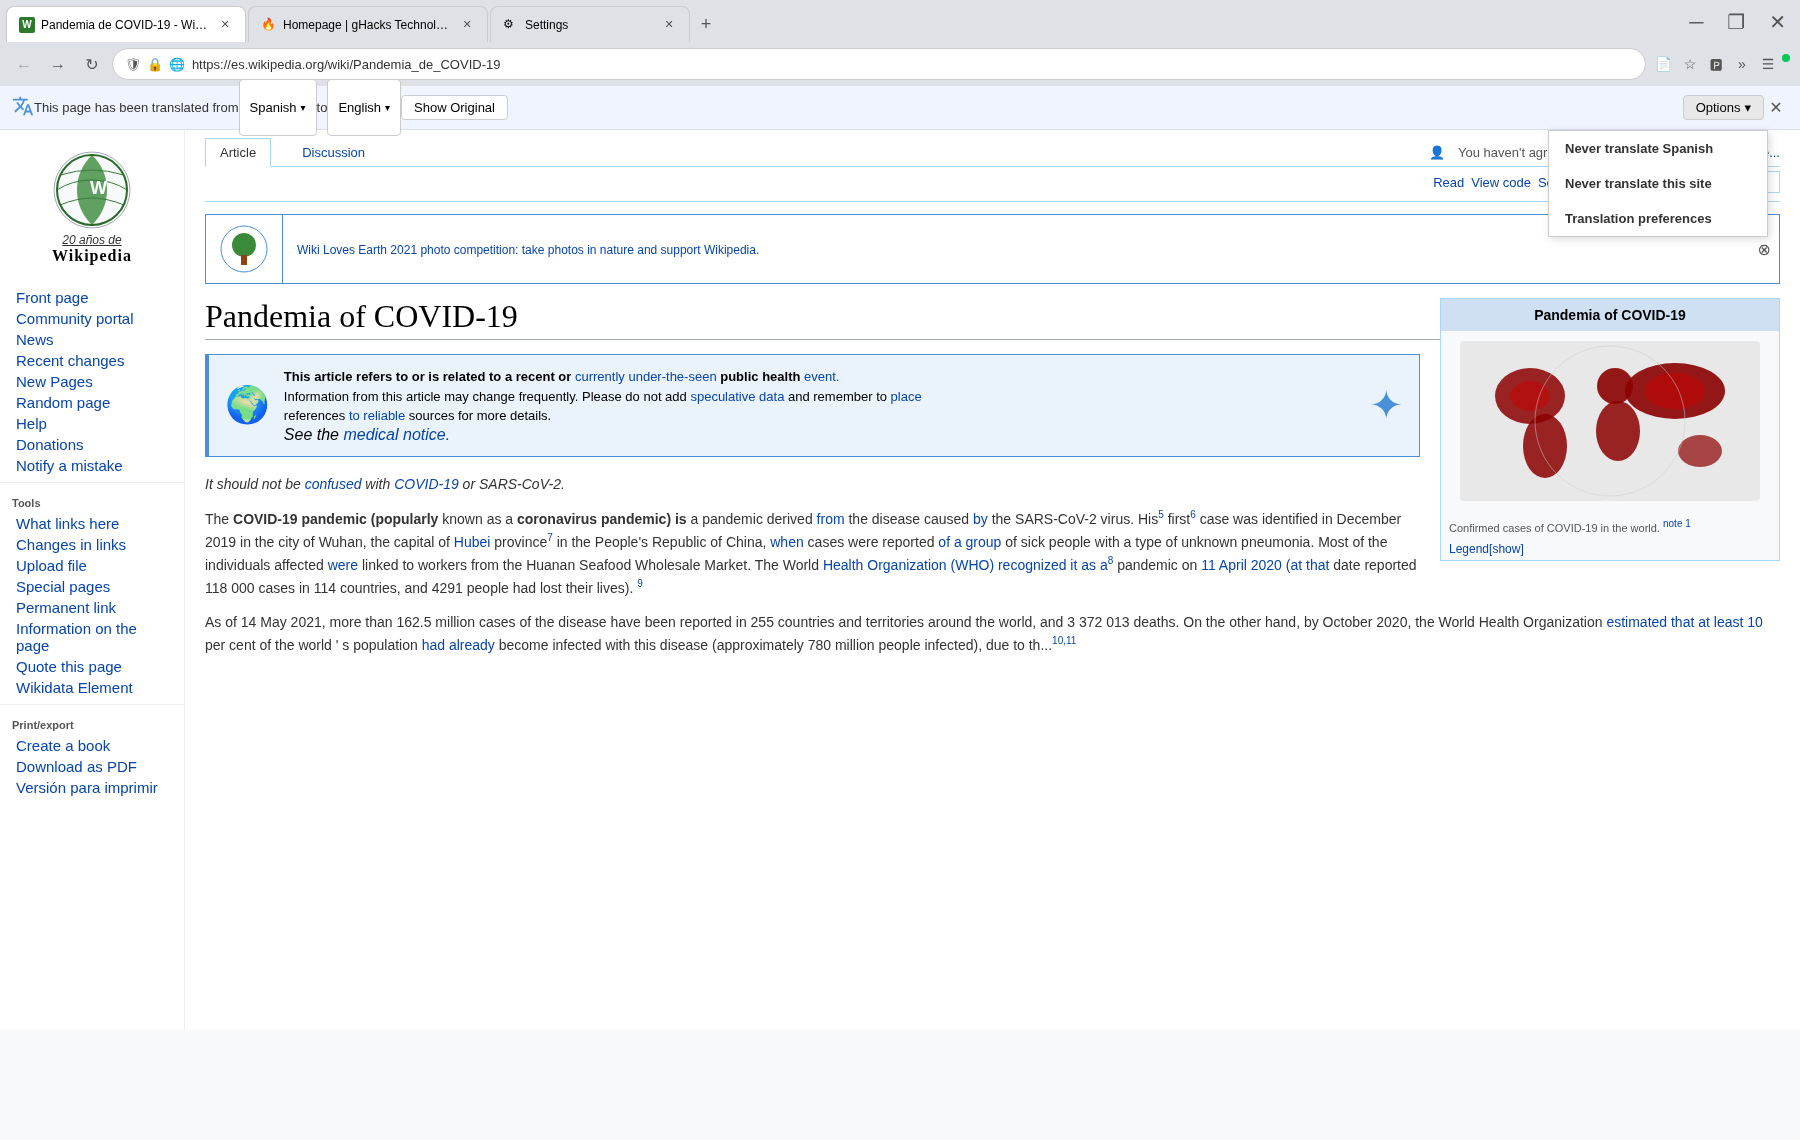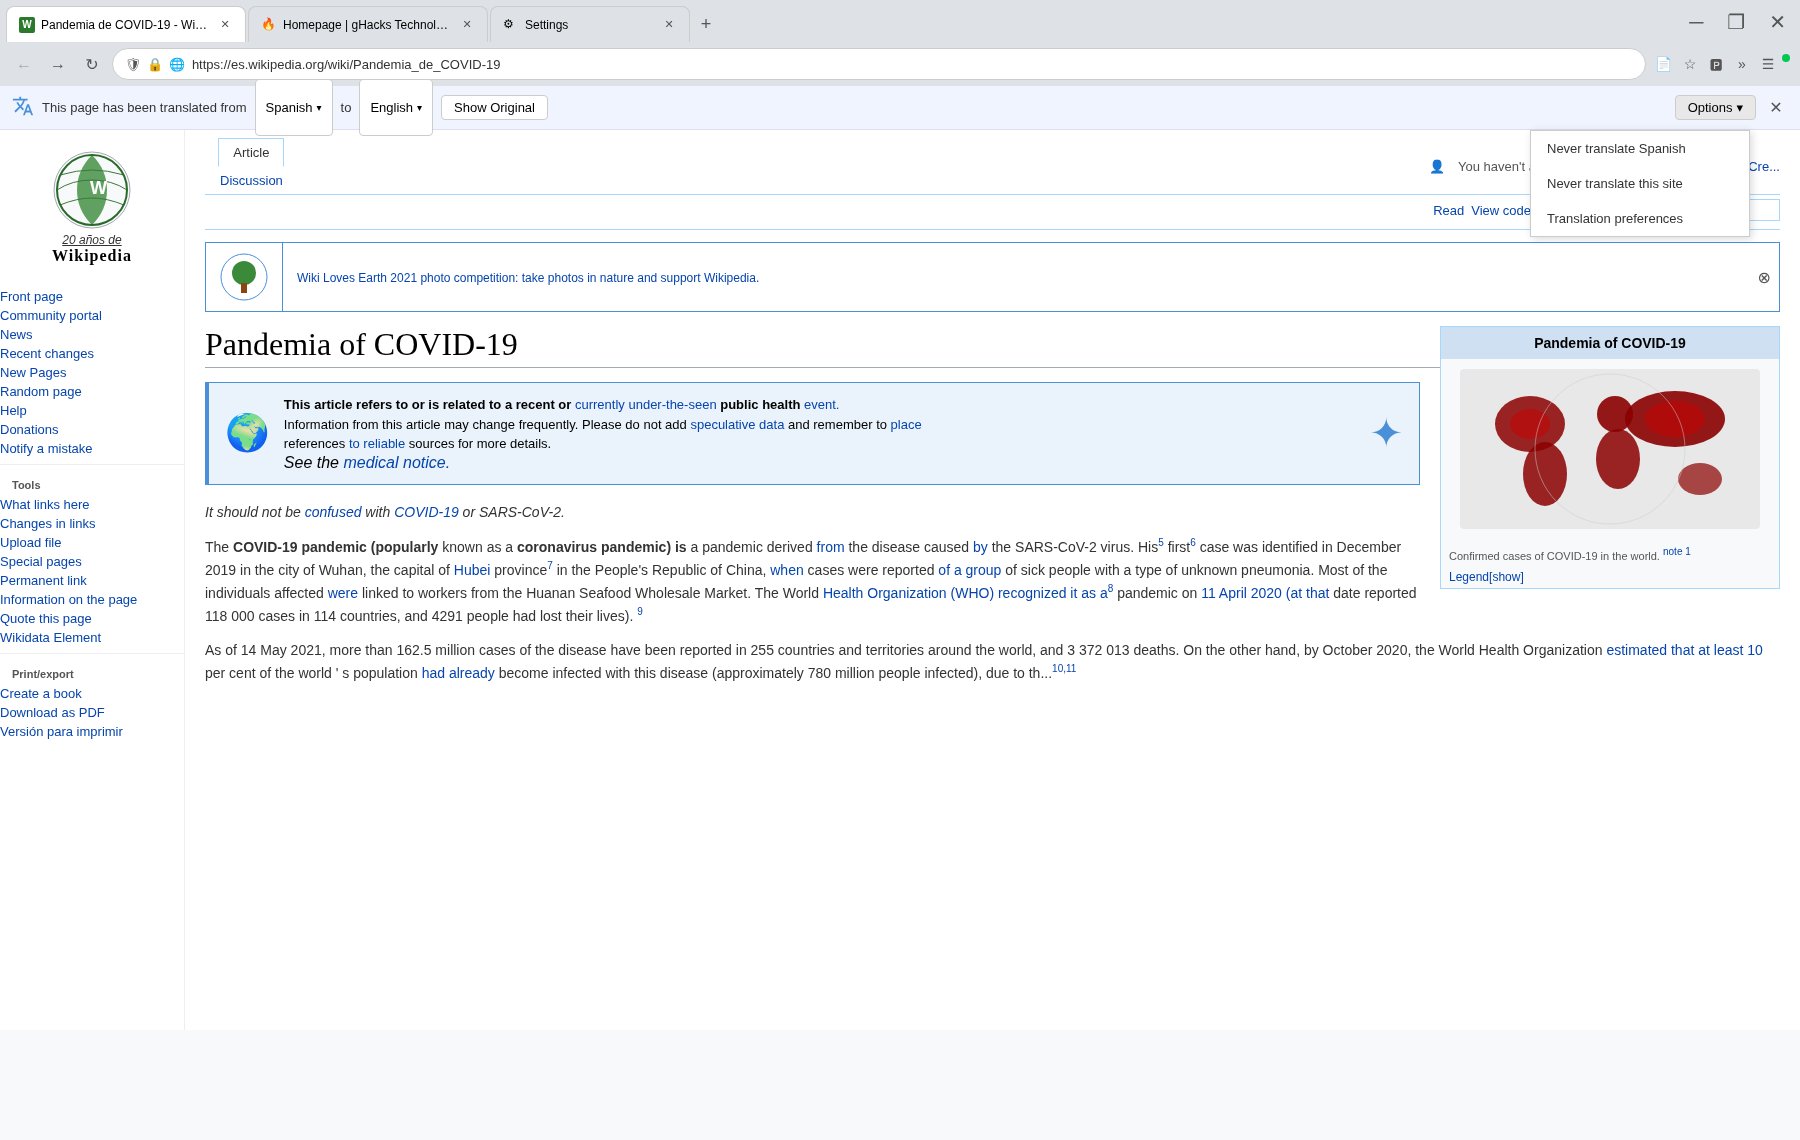--- a/index.html
+++ b/index.html
@@ -21,48 +21,48 @@
     .address-bar-row { display: flex; align-items: center; gap: 6px; padding: 6px 10px; background: #dee1e6; height: 44px; }
     .nav-btn { width: 28px; height: 28px; border-radius: 50%; display: flex; align-items: center; justify-content: center; cursor: pointer; color: #555; font-size: 16px; flex-shrink: 0; }
     .nav-btn.disabled { color: #aaa; cursor: default; }
     .address-bar { flex: 1; display: flex; align-items: center; background: white; border-radius: 20px; padding: 4px 12px; gap: 6px; height: 32px; border: 1px solid #ccc; }
     .address-bar-url { flex: 1; font-size: 13px; color: #333; }
     .address-icons { display: flex; gap: 6px; align-items: center; }
     .address-icon { font-size: 14px; color: #555; cursor: pointer; width: 24px; height: 24px; display: flex; align-items: center; justify-content: center; border-radius: 50%; }
     .toolbar-icons { display: flex; gap: 2px; }
 
     
-    .translation-bar { display: flex; align-items: center; gap: 8px; padding: 6px 12px; background: #f0f4ff; border-bottom: 1px solid #dde; height: 44px; position: relative; }
+    .translation-bar { display: flex; align-items: center; padding: 6px 12px; background: #f0f4ff; border-bottom: 1px solid #dde; height: 44px; position: relative; }
     .translation-text { font-size: 13px; color: #333; }
     .lang-btn { display: flex; align-items: center; gap: 4px; padding: 20px 10px; border: 1px solid #ccc; border-radius: 4px; background: white; cursor: pointer; font-size: 13px; }
     .lang-btn .chevron { font-size: 10px; }
     .show-original-btn { padding: 4px 12px; border: 1px solid #ccc; border-radius: 4px; background: white; cursor: pointer; font-size: 13px; }
     .options-btn { margin-left: auto; padding: 4px 12px; border: 1px solid #ccc; border-radius: 4px; background: #e8e8e8; cursor: pointer; font-size: 13px; display: flex; align-items: center; gap: 4px; }
     .close-translate-btn { width: 24px; height: 24px; display: flex; align-items: center; justify-content: center; cursor: pointer; font-size: 16px; color: #555; border-radius: 50%; }
 
     
-    .options-dropdown { position: absolute; right: 50px; top: 44px; background: white; border: 1px solid #ccc; box-shadow: 2px 2px 8px rgba(0,0,0,0.15); z-index: 1000; min-width: 220px; }
+    .options-dropdown { position: absolute; right: 32px; top: 44px; background: white; border: 1px solid #ccc; box-shadow: 2px 2px 8px rgba(0,0,0,0.15); z-index: 1000; min-width: 220px; font-weight: bold; }
     .options-dropdown-item { padding: 10px 16px; cursor: pointer; font-size: 13px; color: #333; }
 
     
     .page-wrapper { display: flex; background: white; min-height: 900px; }
 
     
     .sidebar { width: 185px; flex-shrink: 0; padding: 10px 0; border-right: 1px solid #eee; }
     .wiki-logo { text-align: center; padding: 10px; }
     .wiki-anniversary { font-size: 12px; font-style: italic; text-align: center; color: #333; text-decoration: underline; }
     .wiki-name { font-family: 'Linux Libertine', Georgia, serif; font-size: 16px; font-weight: bold; text-align: center; letter-spacing: 1px; }
     .sidebar-nav { margin-top: 12px; }
     .sidebar-section-label { font-size: 11px; font-weight: bold; color: #555; padding: 8px 12px 4px; text-transform: none; }
-    .sidebar-link { display: block; padding: 2px 0; font-size: 13px; color: #0645ad; cursor: pointer; text-decoration: none; }
+    .sidebar-link { display: block; padding: 2px 16px; font-size: 15px; color: #0645ad; cursor: pointer; text-decoration: none; }
     .sidebar-divider { border: none; border-top: 1px solid #eee; margin: 6px 0; }
 
     
     .main-content { flex: 1; padding: 0 20px 20px; overflow: hidden; position: relative; }
-    .tabs-row { display: flex; align-items: center; gap: 0; flex-direction: column; }
+    .tabs-row { display: flex; align-items: center; gap: 16px; }
     .wiki-tab { padding: 6px 14px; font-size: 13px; cursor: pointer; color: #0645ad; border: 1px solid transparent; border-bottom: none; }
     .wiki-tab.active { color: #333; border: 1px solid #a7d7f9; border-bottom: 1px solid white; background: white; margin-bottom: -1px; z-index: 1; }
     .action-tab { color: #0645ad; cursor: pointer; }
     .search-box { border: 1px solid #a7d7f9; padding: 4px 8px; font-size: 13px; width: 160px; color: #aaa; }
 
     
     .article-title { font-family: 'Linux Libertine', Georgia, serif; font-size: 32px; font-weight: normal; margin: 10px 0 14px; color: #000; border-bottom: 1px solid #a2a9b1; padding-bottom: 4px; }
 
     
     .notice-box { border: 1px solid #4a90d9; border-left: 4px solid #4a90d9; background: #eaf3fb; padding: 12px 16px; margin-bottom: 16px; display: flex; align-items: flex-start; gap: 12px; position: relative; }

